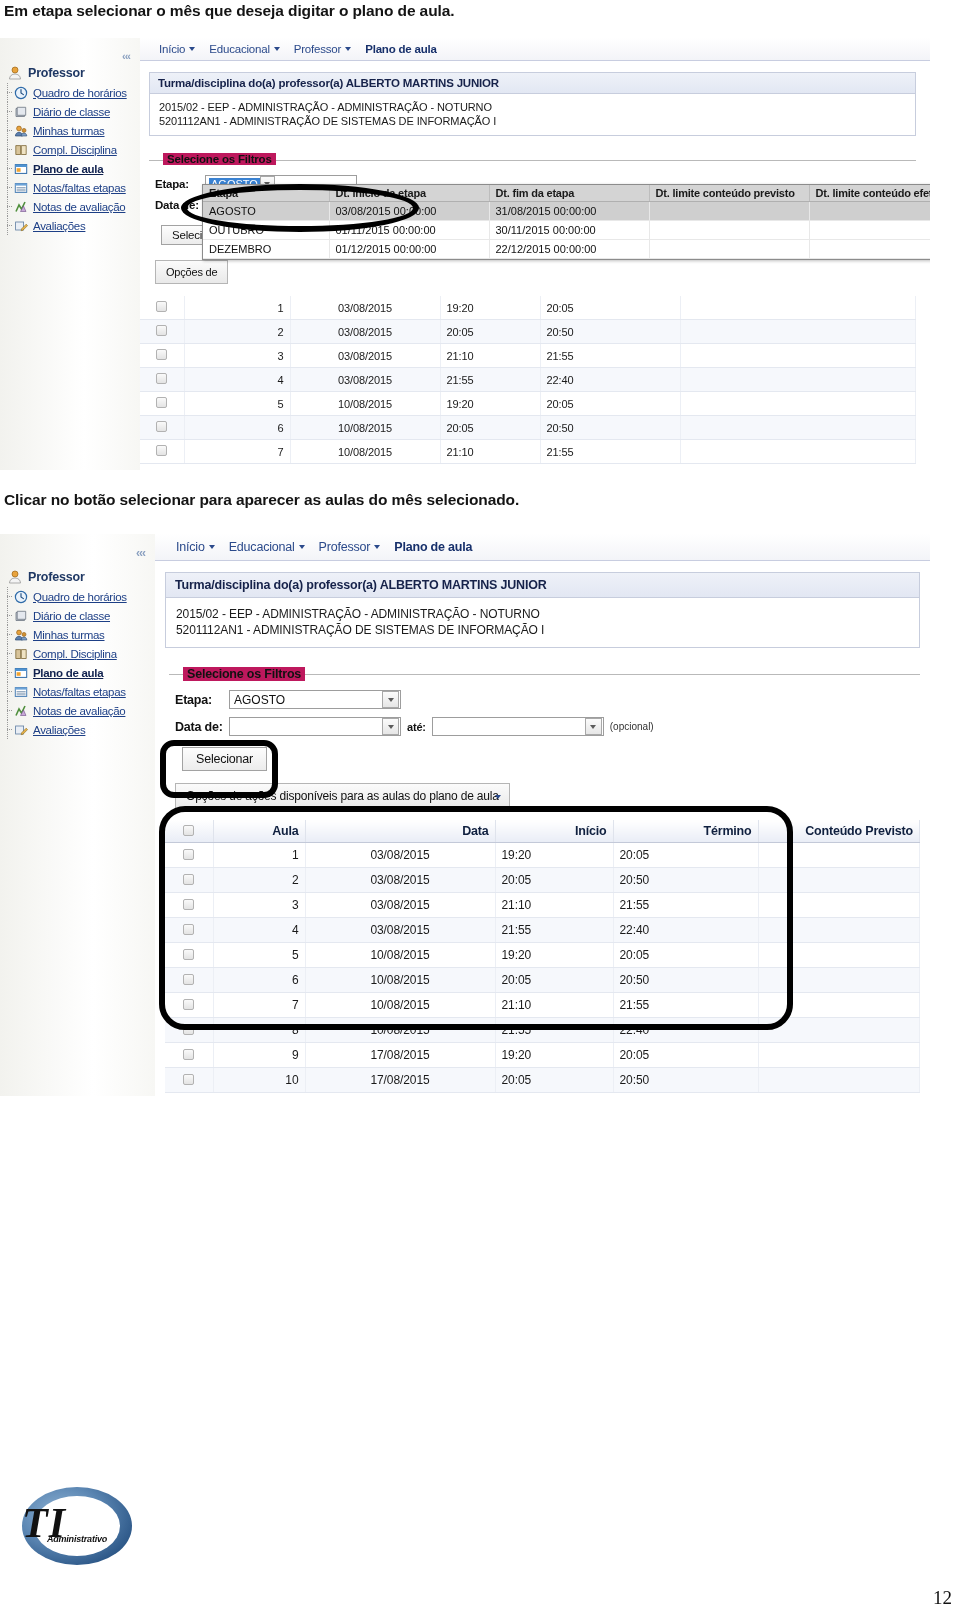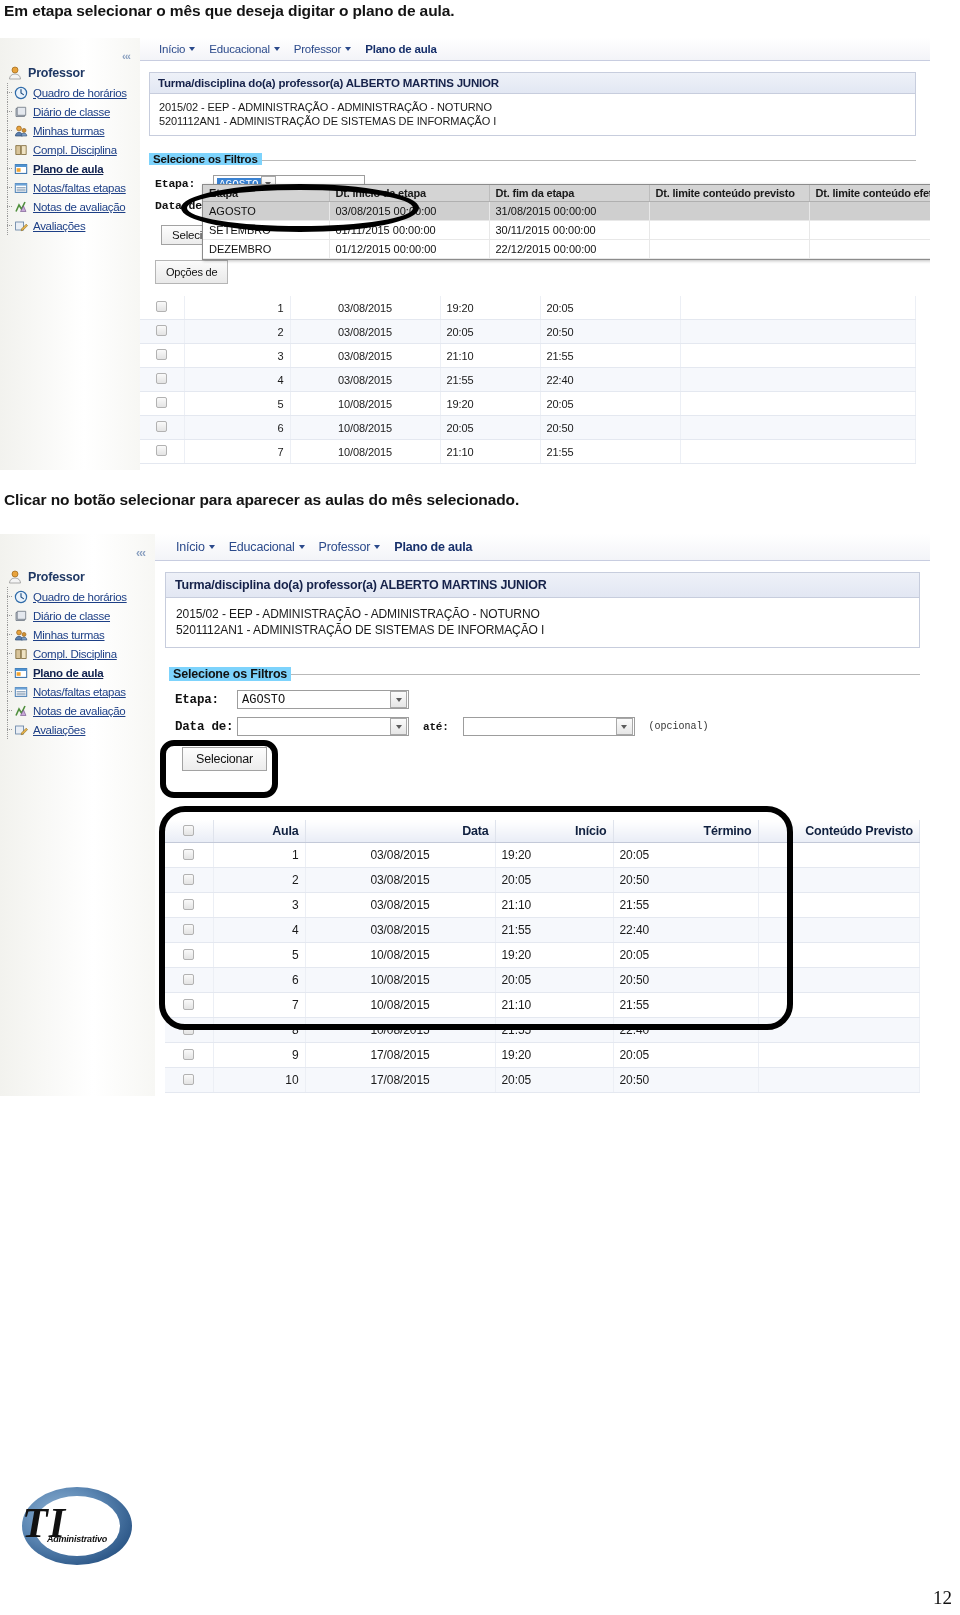--- a/index.html
+++ b/index.html
@@ -110,25 +110,25 @@
   }
   .panel-body { padding:6px 9px 7px 9px; }
   .panel-body .pline {
     font-size:11px; color:#1a1a1a; line-height:14px; white-space:nowrap;
     letter-spacing:-0.1px;
   }
 
   
   .fieldset { position:absolute; border-top:1px solid #b9b9b9; }
   .fieldset-legend {
-    position:absolute; top:-8px; left:0; background:#7dd3fc; padding:0 4px;
+    position:absolute; top:-8px; left:14px; background:#be185d; padding:0 4px;
     font-size:11.5px; font-weight:bold; color:#111; letter-spacing:-0.2px;
     white-space:nowrap;
   }
-  .field-row { position:absolute; display:flex; align-items:center; gap:14px;font-family:Liberation Mono, monospace; }
+  .field-row { position:absolute; display:flex; align-items:center; gap:6px; }
   .field-label {
     font-size:11.5px; font-weight:bold; color:#111; white-space:nowrap;
     letter-spacing:-0.2px;
   }
   .select-box {
     position:relative; background:#fff; border:1px solid #9d9d9d;
     height:17px; display:flex; align-items:center; box-sizing:border-box;
   }
   .select-box .sel-value {
     font-size:11px; color:#111; padding-left:4px; white-space:nowrap;
@@ -487,21 +487,21 @@
         </thead>
         <tbody id="dd-rows">
             <tr class="hl">
               <td>AGOSTO</td>
               <td>03/08/2015 00:00:00</td>
               <td>31/08/2015 00:00:00</td>
               <td></td>
               <td></td>
             </tr>
             <tr>
-              <td>SETEMBRO</td>
+              <td>OUTUBRO</td>
               <td>01/11/2015 00:00:00</td>
               <td>30/11/2015 00:00:00</td>
               <td></td>
               <td></td>
             </tr>
             <tr>
               <td>DEZEMBRO</td>
               <td>01/12/2015 00:00:00</td>
               <td>22/12/2015 00:00:00</td>
               <td></td>
@@ -675,20 +675,24 @@
               <i></i>
             </span>
         </span>
         <span class="opt-note">(opcional)</span>
       </div>
 
       <div style="position:absolute; left:13px; top:72px;">
         <span class="btn" style="font-size:12.5px; padding:4px 13px;">Selecionar</span>
       </div>
 
+      <div style="position:absolute; left:6px; top:108px;">
+        <span class="btn-wide" style="font-size:12px;">Opções de ações disponíveis para as aulas do plano de aula</span>
+        <i class="caret" style="position:absolute; right:9px; top:12px;"></i>
+      </div>
     </div>
 
     <div class="grid" style="left:10px; top:286px; right:10px;">
       <table>
         <colgroup>
           <col style="width:48px">
             <col style="width:92px">
             <col style="width:190px">
           <col style="width:118px">
             <col style="width:145px">

